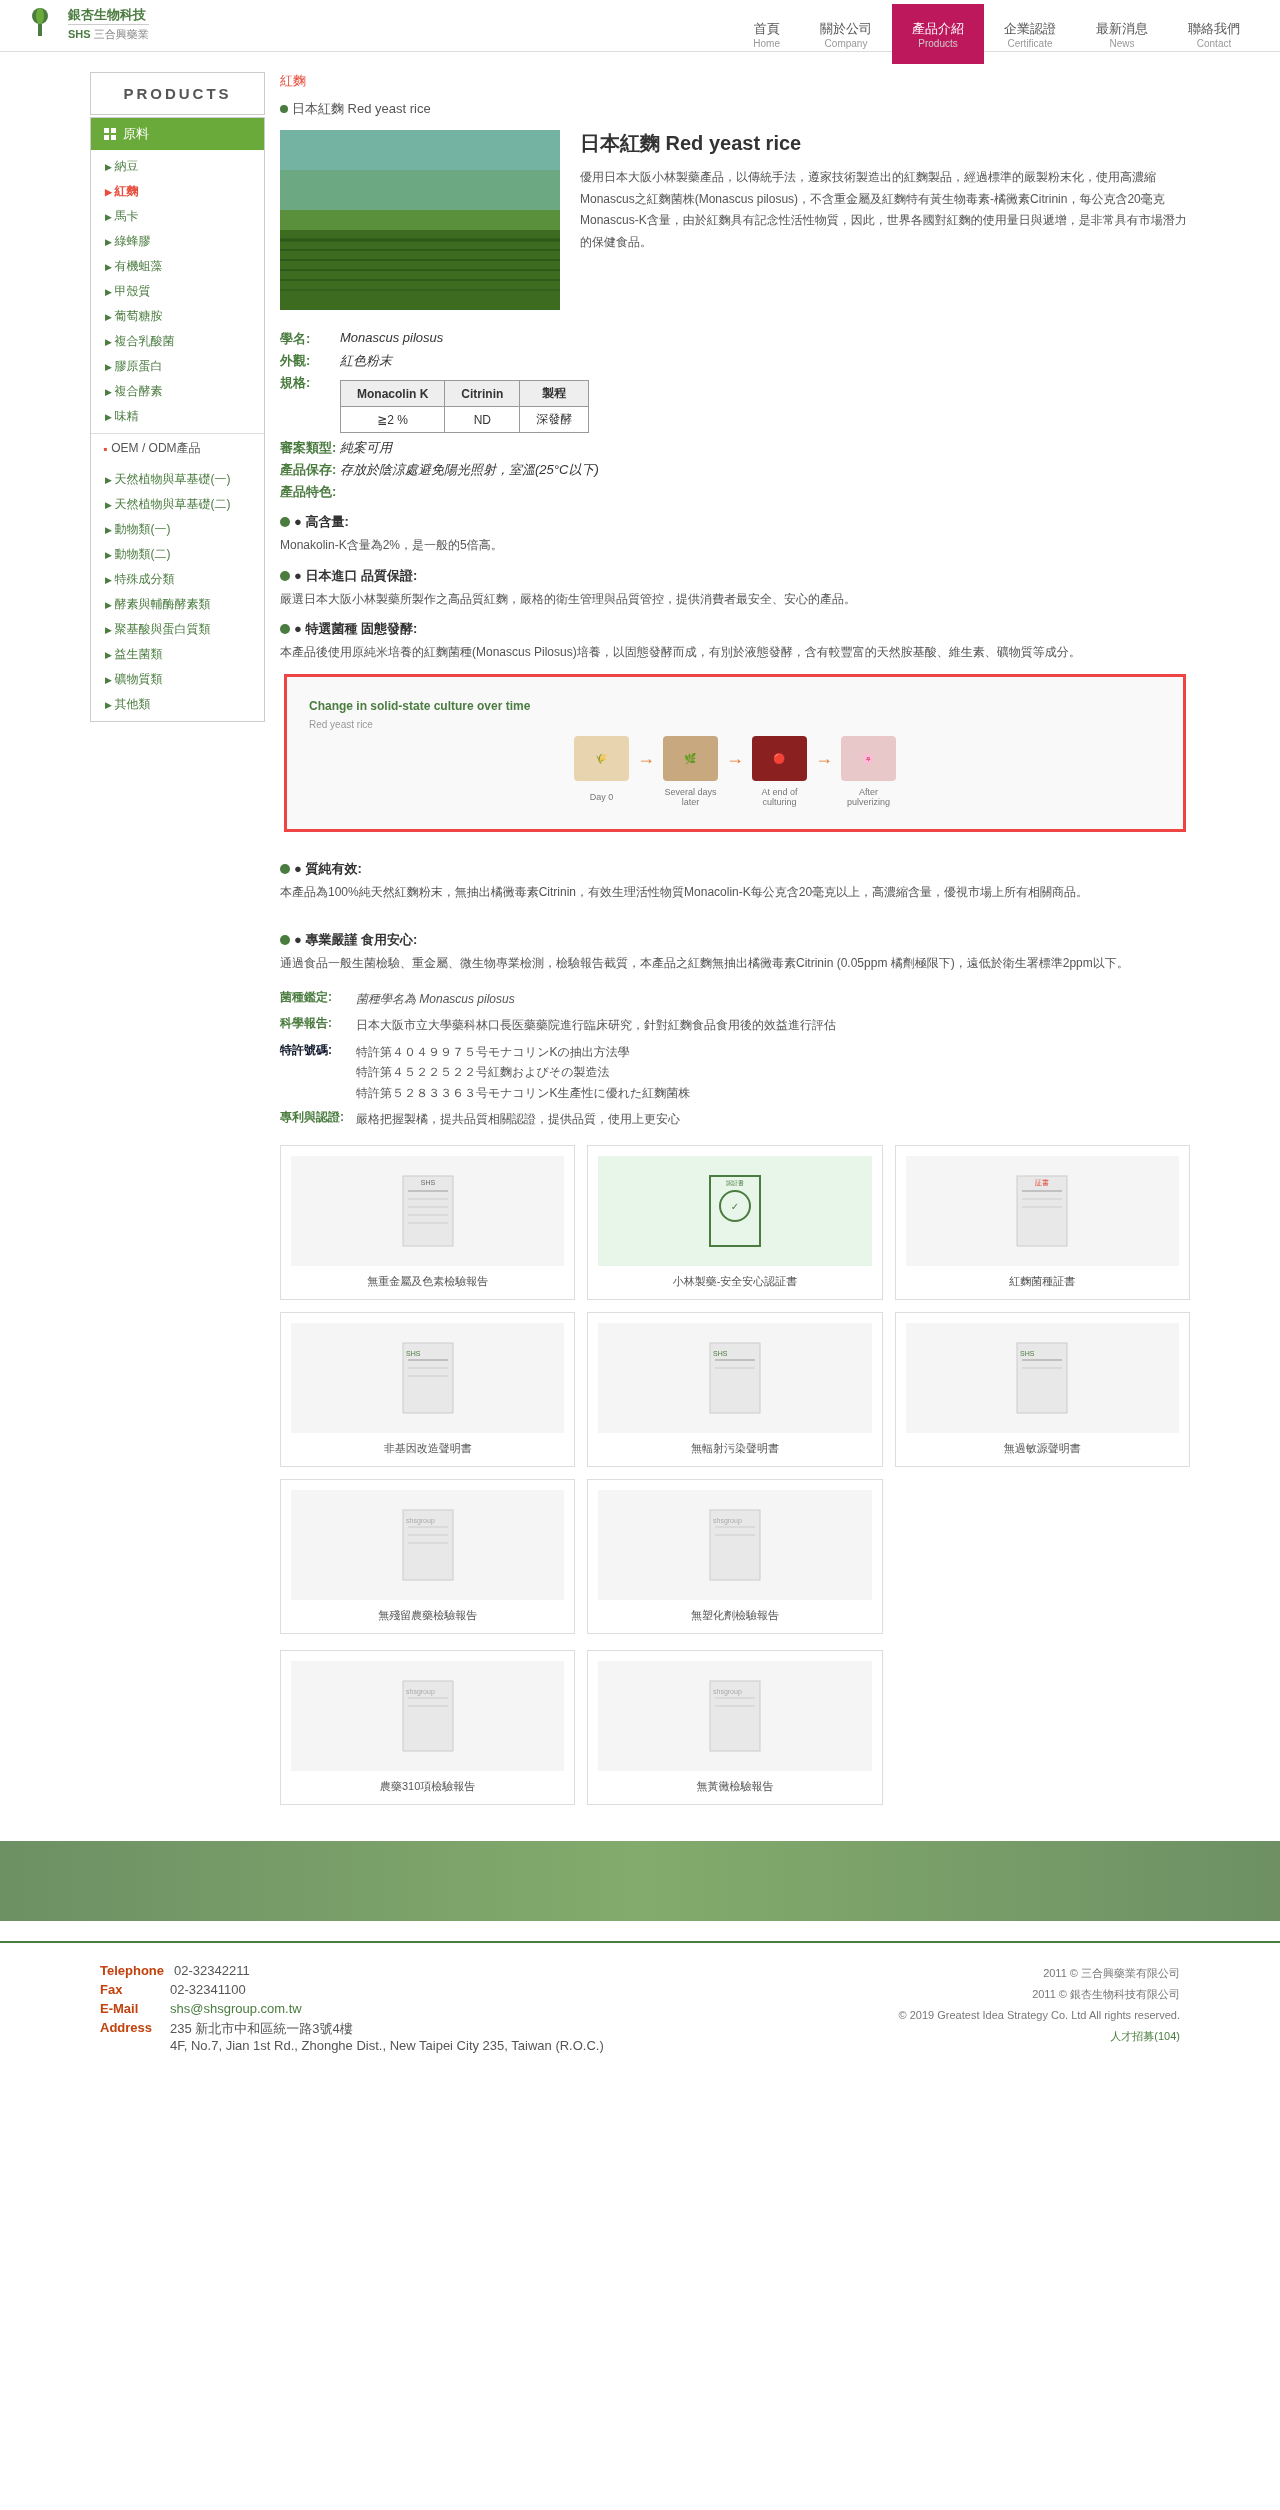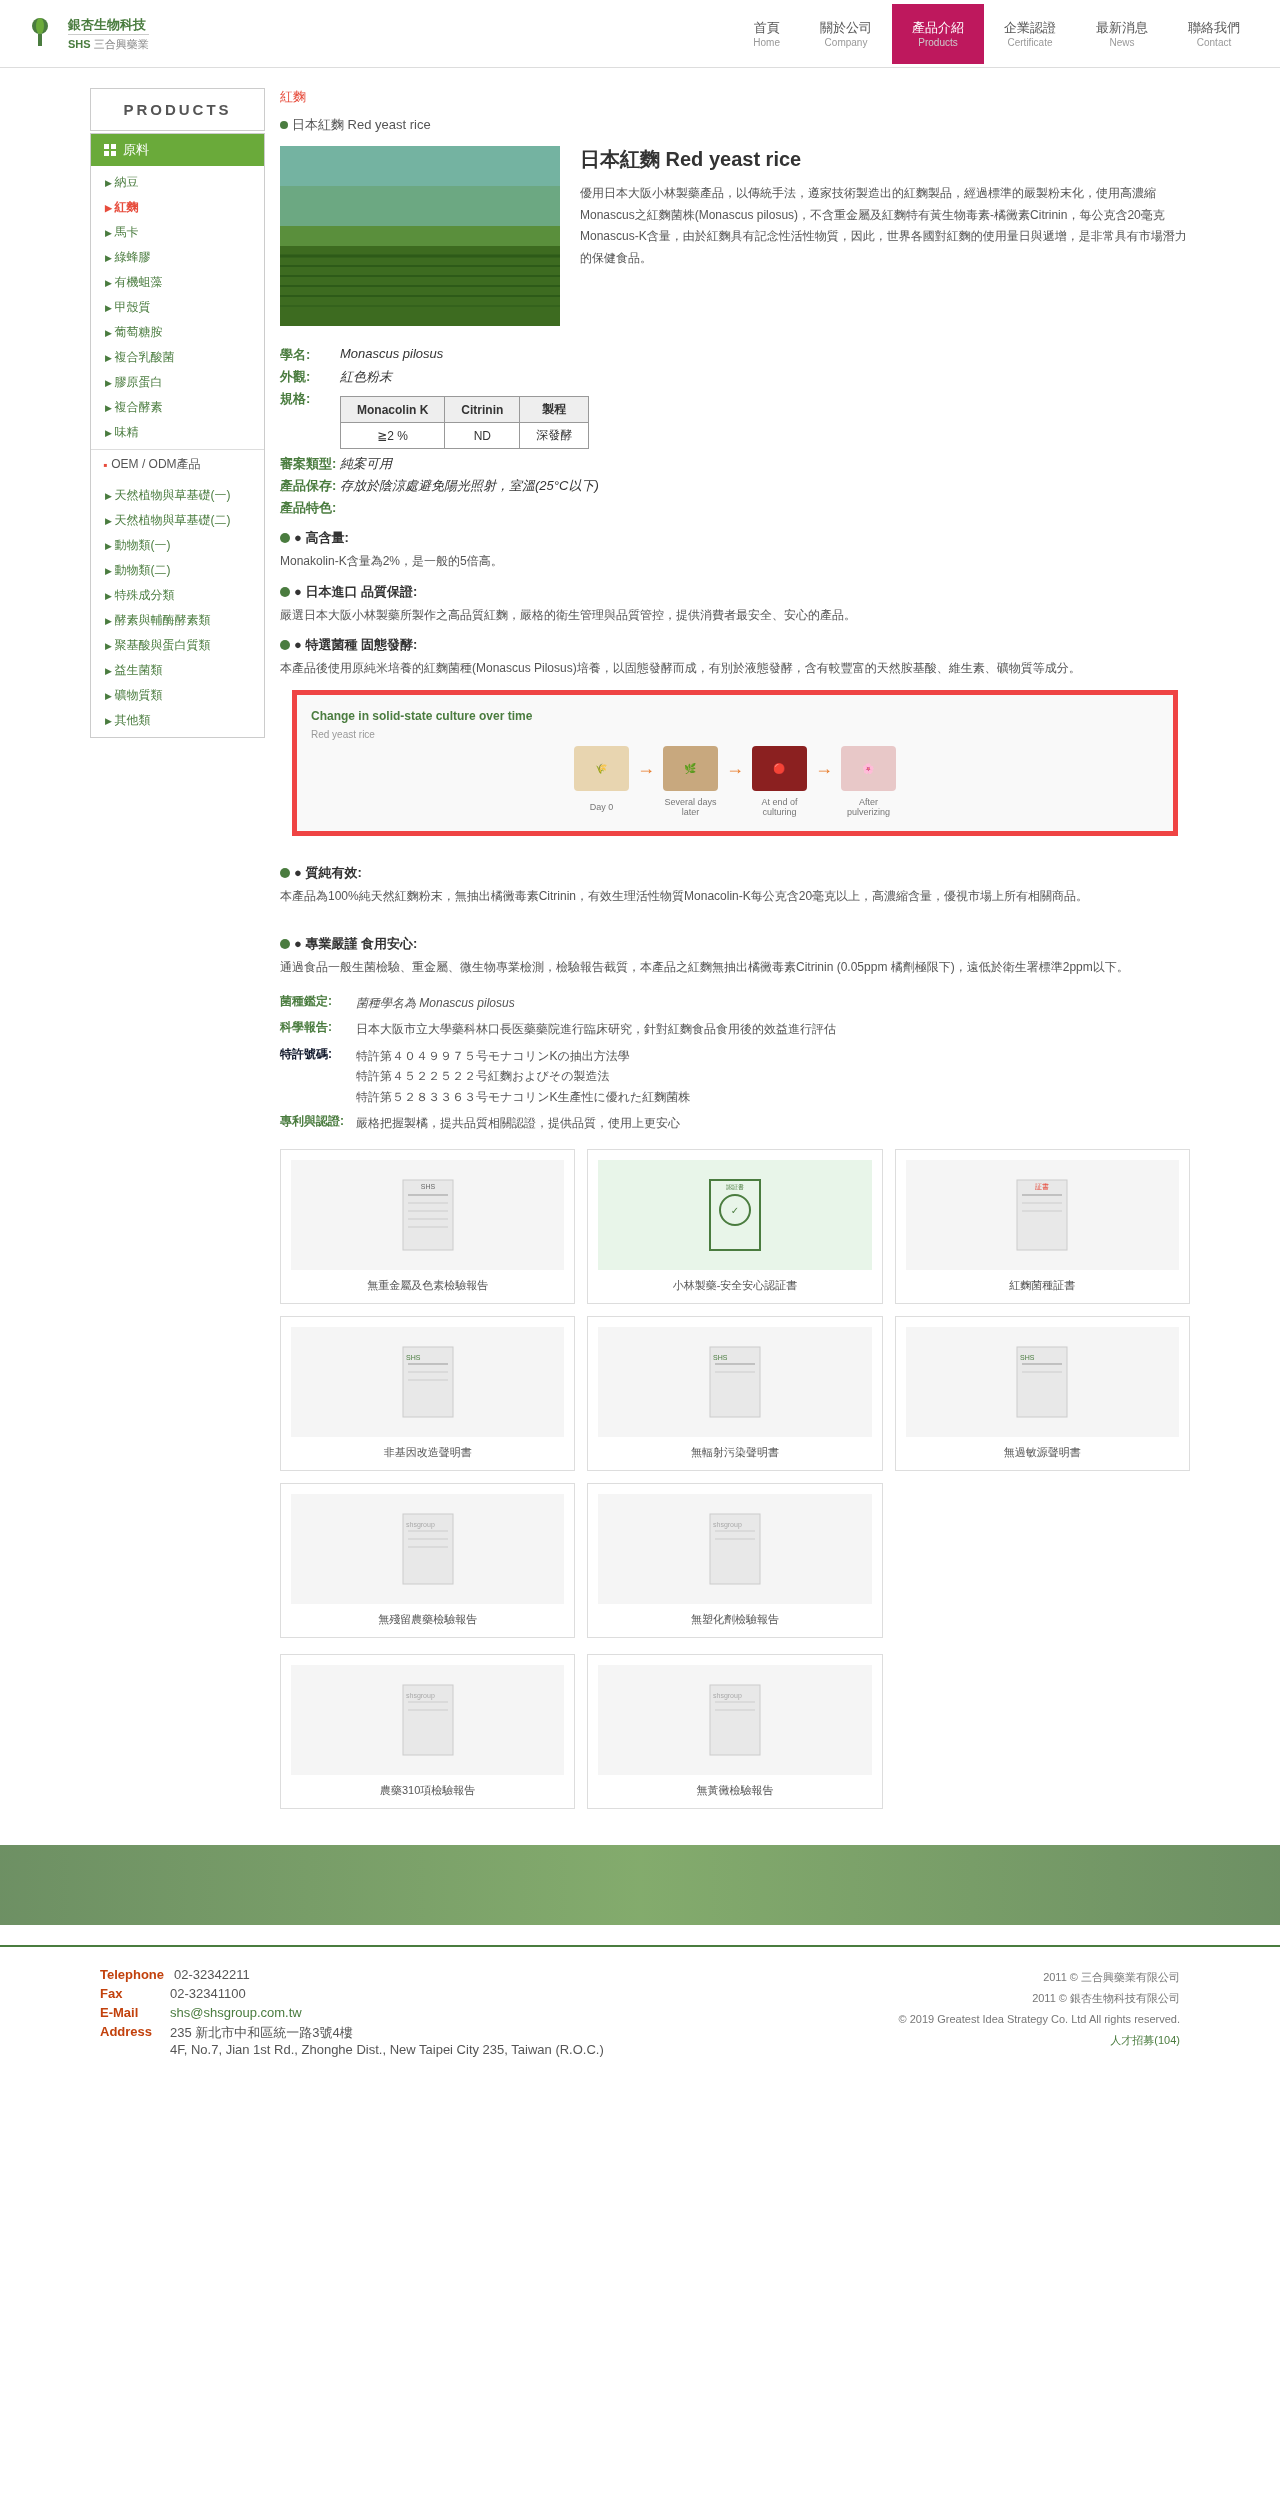--- a/index.html
+++ b/index.html
@@ -1,19 +1,19 @@
 <!DOCTYPE html>
 <html><head>
   <meta charset="utf-8">
   <style>
     * { margin: 0; padding: 0; box-sizing: border-box; }
     body { font-family: 'Microsoft JhengHei', Arial, sans-serif; font-size: 13px; color: #333; background: #fff; width: 1280px; }
 
     
-    #header { display: flex; align-items: center; height: 68px; background: #fff; border-bottom: 1px solid #ddd; padding: 14px 20px; }
+    #header { display: flex; align-items: flex-start; height: 52px; background: #fff; border-bottom: 1px solid #ddd; padding: 4px 20px; }
     #logo-area { display: flex; align-items: center; width: 200px; }
     #logo-icon { width: 40px; height: 40px; margin-right: 8px; }
     #nav { display: flex; flex: 1; justify-content: flex-end; }
     .nav-item { padding: 0 20px; height: 60px; display: flex; flex-direction: column; align-items: center; justify-content: center; cursor: pointer; font-size: 13px; color: #555; text-decoration: none; }
     .nav-item span.nav-zh { font-size: 13px; }
     .nav-item span.nav-en { font-size: 10px; color: #999; }
     .nav-item.active { background: #be185d; color: #fff; }
     .nav-item.active span.nav-en { color: #ccc; }
 
     
@@ -52,21 +52,21 @@
     .spec-value { font-size: 13px; color: #333; font-style: italic; }
     .spec-table { border-collapse: collapse; margin-top: 6px; }
     .spec-table td, .spec-table th { border: 1px solid #999; padding: 4px 16px; font-size: 12px; text-align: center; }
     .spec-table th { background: #eee; }
 
     .bullet-title { color: #333; font-weight: bold; font-size: 13px; margin: 10px 0 4px; display: flex; align-items: center; gap: 4px; }
     .bullet-dot { width: 10px; height: 10px; background: #4a7c3f; border-radius: 50%; display: inline-block; }
     .content-text { font-size: 12px; color: #555; line-height: 1.8; margin-bottom: 8px; }
 
     
-    .change-image { border: 5px solid #ef4444; padding: 14px; margin: 10px 12px; background: #f9f9f9; text-align: center; }
+    .change-image { border: 3px solid #ef4444; padding: 22px; margin: 10px 4px; background: #f9f9f9; text-align: center; }
     .change-image-title { font-size: 12px; color: #4a7c3f; font-weight: bold; margin-bottom: 6px; text-align: left; }
     .change-image-sub { font-size: 10px; color: #999; text-align: left; }
     .change-image-row { display: flex; align-items: center; justify-content: center; gap: 8px; margin: 6px 0; }
     .change-step { width: 55px; height: 45px; background: #ccc; border-radius: 4px; display: flex; align-items: center; justify-content: center; font-size: 10px; color: #666; }
     .change-arrow { font-size: 18px; color: #e87c2a; }
     .change-labels { display: flex; align-items: center; justify-content: center; gap: 8px; }
     .change-label { width: 55px; font-size: 9px; color: #777; text-align: center; }
 
     
     .patent-section { margin: 12px 0; }

